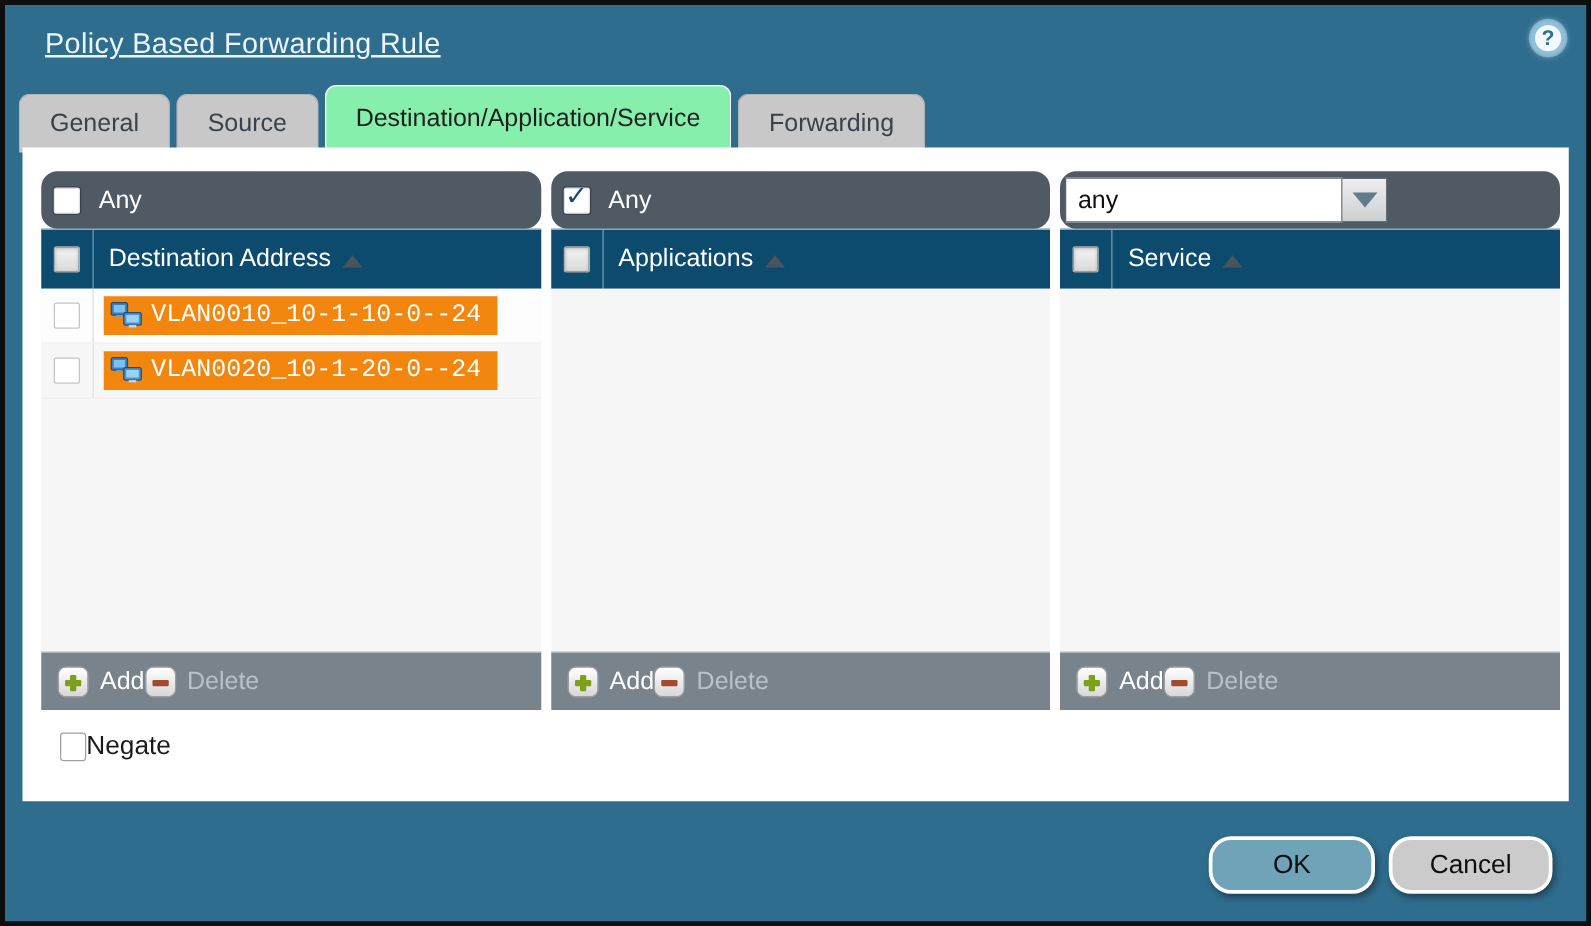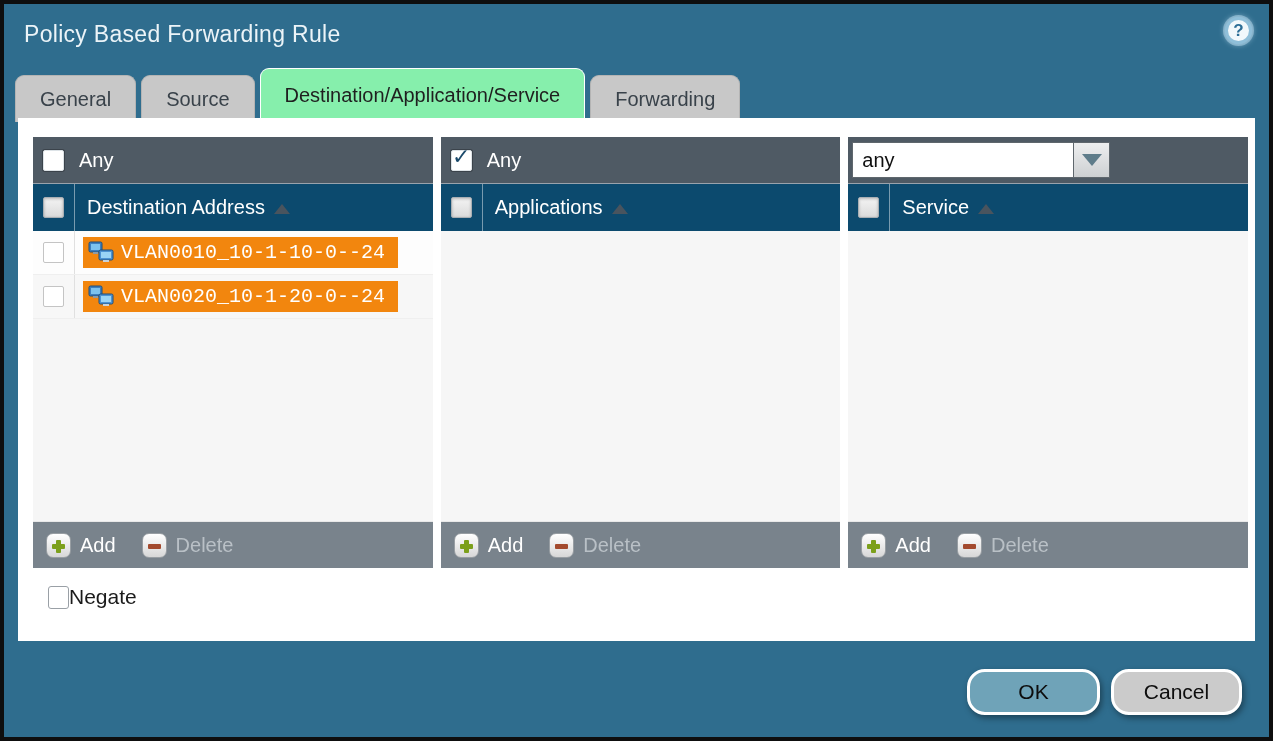--- a/index.html
+++ b/index.html
@@ -1,60 +1,60 @@
 <!DOCTYPE html>
 <html><head>
 <meta charset="utf-8">
 <style>
   * { margin:0; padding:0; box-sizing:border-box; }
   html,body { width:1273px; height:741px; font-family:"Liberation Sans","DejaVu Sans",sans-serif; }
   .dialog { position:absolute; inset:0; width:1273px; height:741px;
             background:#2F6D8E; border:4px solid #0e0e0e; overflow:hidden; }
 
   
-  .title { position:absolute; left:20px; top:17px; font-size:23px; color:#ECF4F8; letter-spacing:.3px; }
+  .title { position:absolute; left:32px; top:17px; font-size:23px; color:#ECF4F8; letter-spacing:.3px;text-decoration:underline; }
   .help { position:absolute; right:17px; top:13px; width:27px; height:27px; border-radius:50%;
           background:#F2F8FB; border:3px solid #8FBFD9; color:#2D6E96; font-size:17px; font-weight:bold;
           display:flex; align-items:center; justify-content:center;
           box-shadow:0 0 0 2px rgba(190,225,243,.45), 0 0 6px rgba(205,235,250,.8); cursor:pointer; }
 
   
   .tabs { position:absolute; left:11px; top:64px; height:54px; display:flex; align-items:flex-end; gap:5px; }
   .tab { height:47px; background:#C8C8C8; border-radius:9px 9px 0 0; padding:0 24px;
          display:flex; align-items:center; font-size:20px; color:#39424A; cursor:pointer;
          border:1px solid #b4b4b4; border-bottom:none; }
   .tab.active { height:54px; background:#86efac; color:#1f1f1f; border-color:#fff; }
 
   
   .panel { position:absolute; left:14px; width:1237px; top:114px; height:523px; background:#FFFFFF; }
   .cols { position:absolute; left:15px; top:19px; width:1215px; height:431px; display:flex; gap:8px; }
   .col { flex:1; display:flex; flex-direction:column; min-width:0; }
 
   .col-top { height:46px; background:#4F5A64; display:flex; align-items:center;
-             padding:0 10px; gap:15px; color:#fff; flex:0 0 46px; }
+             padding:0 10px; gap:15px; color:#fff; flex:0 0 46px;border-radius:13px; }
   .col-top .any-label { font-size:20px; }
 
   .col-head { height:48px; background:#0c4a6e; display:flex; align-items:stretch; color:#fff;
               border-top:1px solid #9AA3AC; flex:0 0 48px; }
   .head-cb-cell { width:42px; display:flex; align-items:center; justify-content:center;
                   border-right:1px solid rgba(255,255,255,.45); }
   .head-label { display:flex; align-items:center; gap:9px; padding-left:12px; font-size:20px; cursor:pointer; }
   .sort-asc { width:0; height:0; border-left:8px solid transparent; border-right:8px solid transparent;
               border-bottom:10px solid #49545E; margin-top:2px; }
 
   .col-body { flex:1 1 auto; background:#F6F6F6; overflow:hidden; }
   .row { height:44px; display:flex; align-items:center; background:#FDFDFD; border-bottom:1px solid #EFEFEF; }
   .row:nth-child(even) { background:#F7F7F7; }
   .row-cb-cell { width:42px; height:100%; display:flex; align-items:center; justify-content:center;
                  border-right:1px solid #E0E0E0; }
   .chip { margin-left:8px; height:31px; background:#F2860E; display:inline-flex; align-items:center;
           gap:7px; padding:0 13px 0 5px; color:#fff; font-size:20px; white-space:nowrap; cursor:pointer;font-family:Liberation Mono, monospace; }
 
   .col-foot { height:47px; background:#79838C; display:flex; align-items:center; padding:0 13px;
-              gap:26px; border-top:1px solid #E8E8E8; flex:0 0 47px; }
+              border-top:1px solid #E8E8E8; flex:0 0 47px; }
   .foot-btn { display:flex; align-items:center; gap:9px; font-size:20px; color:#fff; cursor:pointer; }
   .foot-btn .icon-box { width:25px; height:25px; border-radius:7px; border:1px solid #989EA3;
                         background:linear-gradient(#ffffff,#d7d7d7); position:relative; flex:0 0 25px; }
   .icon-plus::before { content:""; position:absolute; left:5px; top:10px; width:13px; height:5px;
                        background:#7CA01B; border-radius:1px; }
   .icon-plus::after  { content:""; position:absolute; left:9px; top:6px; width:5px; height:13px;
                        background:#7CA01B; border-radius:1px; }
   .icon-minus::before{ content:""; position:absolute; left:5px; top:10px; width:13px; height:5px;
                        background:#A34A2E; border-radius:1px; }
   .foot-btn.disabled { cursor:default; }

